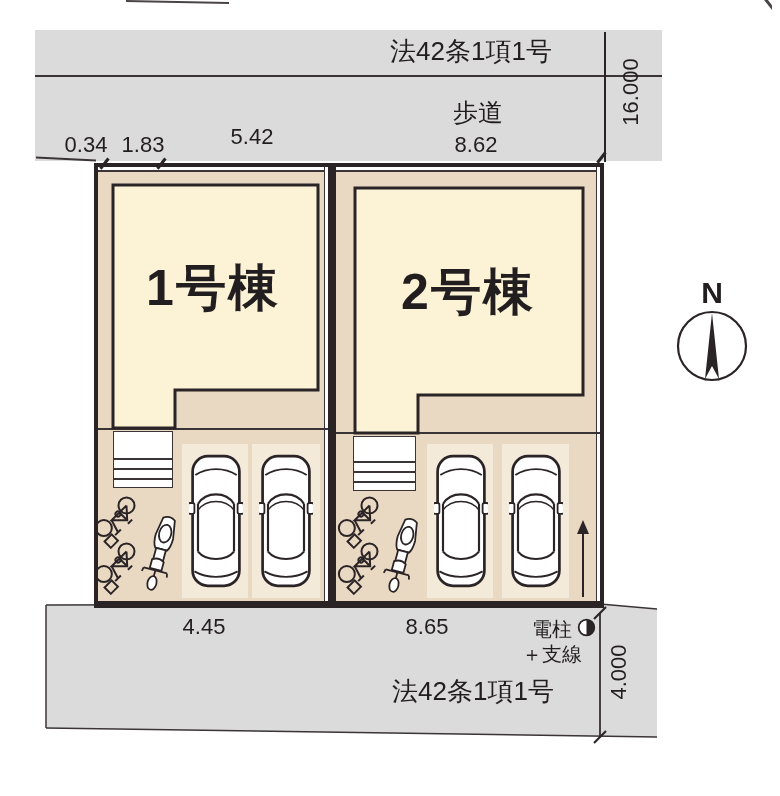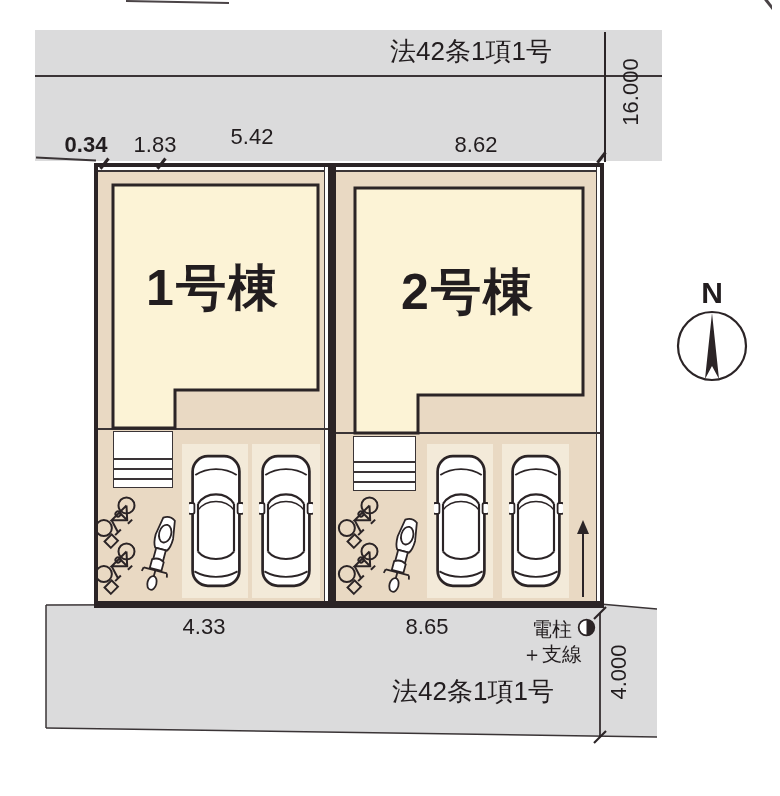--- a/index.html
+++ b/index.html
@@ -71,42 +71,43 @@
   </svg>
 
   <div class="abs" style="left:126px;top:1px;width:103px;height:2px;background:#4a4346;transform:rotate(1deg);"></div>
   <div class="abs" style="left:768px;top:-2px;width:2.5px;height:13px;background:#4a4346;transform:rotate(-38deg);"></div>
 
   <div class="abs road" style="left:35px;top:30px;width:627px;height:131px;"></div>
   <div class="abs thin" style="left:35px;top:75px;width:627px;height:1.6px;"></div>
   <div class="abs thin" style="left:36px;top:158px;width:60px;height:1.5px;transform:rotate(3deg);"></div>
 
   <div class="txt" style="left:366px;top:34px;width:210px;font-size:26px;text-align:center;">法42条1項1号</div>
-
-  <div class="txt ctr" style="left:56px;top:132px;width:60px;font-size:22px;font-weight:bold;">0.34</div>
-  <div class="txt ctr" style="left:125px;top:132px;width:60px;font-size:22px;">1.83</div>
+  <div class="txt" style="left:428px;top:96px;width:100px;font-size:25px;text-align:center;">歩道</div>
+
+  <div class="txt ctr" style="left:56px;top:132px;width:60px;font-size:22px;">0.34</div>
+  <div class="txt ctr" style="left:113px;top:132px;width:60px;font-size:22px;">1.83</div>
   <div class="txt ctr" style="left:222px;top:124px;width:60px;font-size:22px;">5.42</div>
   <div class="txt ctr" style="left:446px;top:132px;width:60px;font-size:22px;text-align:center;">8.62</div>
 
   <div class="abs dark" style="left:604px;top:32px;width:1.7px;height:130px;"></div>
   <div class="tick" style="left:600px;top:151px;"></div>
   <div class="txt vdim" style="left:586px;top:80px;width:90px;height:24px;line-height:24px;font-size:22px;">16.000</div>
 
   <svg class="abs" style="left:35px;top:596px;" width="632" height="150" viewBox="0 0 632 150">
     <polygon points="11,9 565,8 622,13 622,141 11,132" fill="#dbdbdc"></polygon>
     <line x1="11" y1="9" x2="565" y2="8" stroke="#3a3436" stroke-width="1.5"></line>
     <line x1="565" y1="8" x2="622" y2="13" stroke="#3a3436" stroke-width="1.5"></line>
     <line x1="11" y1="132" x2="622" y2="141" stroke="#3a3436" stroke-width="1.5"></line>
     <line x1="11" y1="9" x2="11" y2="132" stroke="#3a3436" stroke-width="1.5"></line>
     <line x1="565" y1="17" x2="565" y2="141" stroke="#2b2426" stroke-width="1.7"></line>
     <line x1="559" y1="23" x2="571" y2="11" stroke="#2b2426" stroke-width="2.2"></line>
     <line x1="559" y1="147" x2="571" y2="135" stroke="#2b2426" stroke-width="2.2"></line>
   </svg>
 
-  <div class="txt ctr" style="left:169px;top:614px;width:70px;font-size:22px;">4.33</div>
+  <div class="txt ctr" style="left:169px;top:614px;width:70px;font-size:22px;">4.45</div>
   <div class="txt ctr" style="left:392px;top:614px;width:70px;font-size:22px;">8.65</div>
 
   <div class="txt" style="left:505px;top:616px;width:67px;font-size:20px;text-align:right;">電柱</div>
   <div class="txt" style="left:505px;top:641px;width:77px;font-size:20px;text-align:right;">＋支線</div>
   <svg class="abs" style="left:577px;top:618px;" width="19" height="19" viewBox="0 0 19 19">
     <circle cx="9.5" cy="9.5" r="7.8" fill="#fff" stroke="#2b2426" stroke-width="1.8"></circle>
     <path d="M9.5,1.7 A7.8,7.8 0 0 1 9.5,17.3 Z" fill="#2b2426"></path>
   </svg>
 
   <div class="txt" style="left:368px;top:674px;width:210px;font-size:26px;text-align:center;">法42条1項1号</div>

